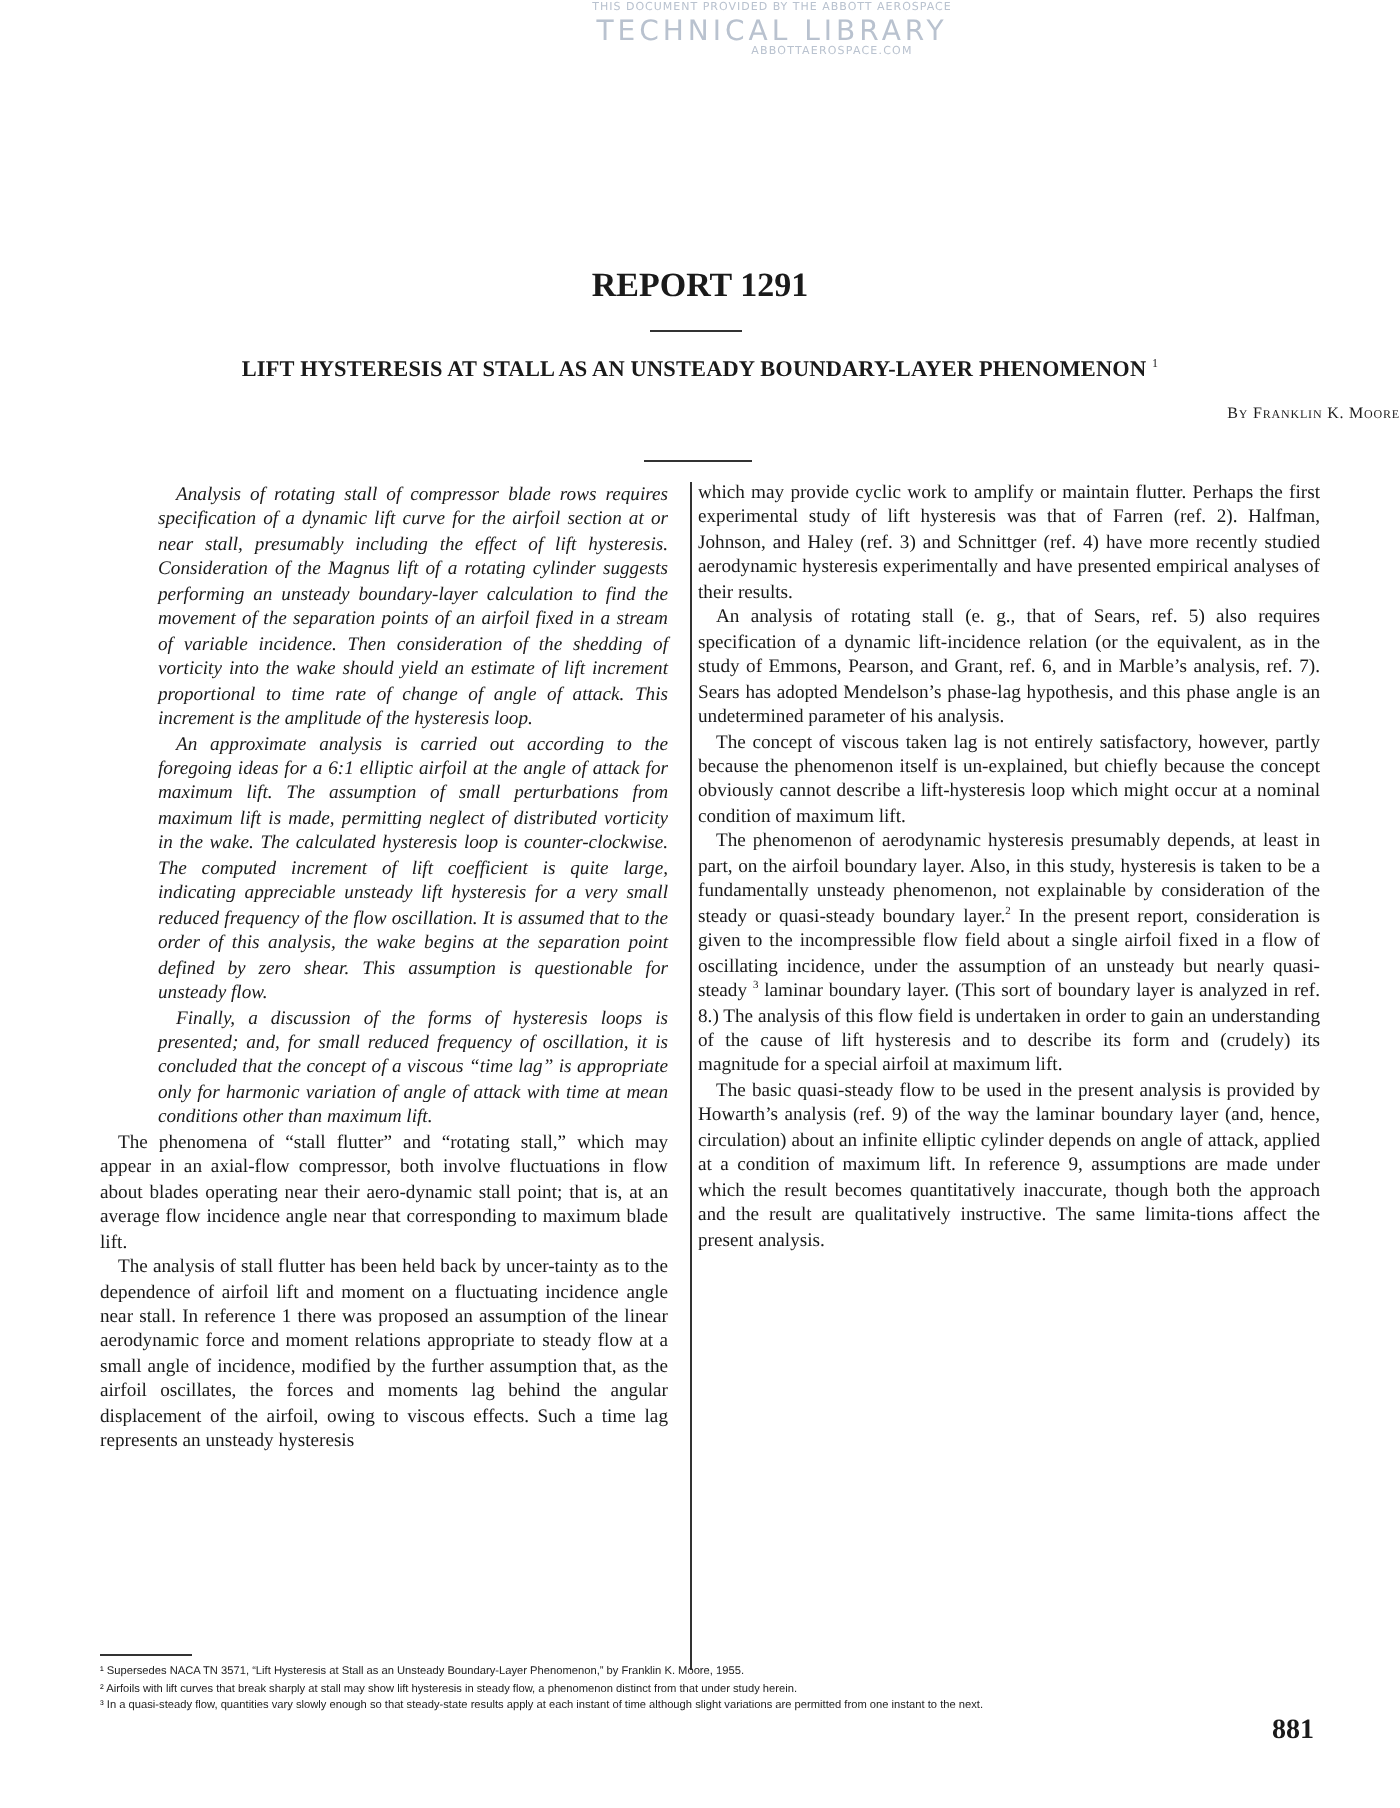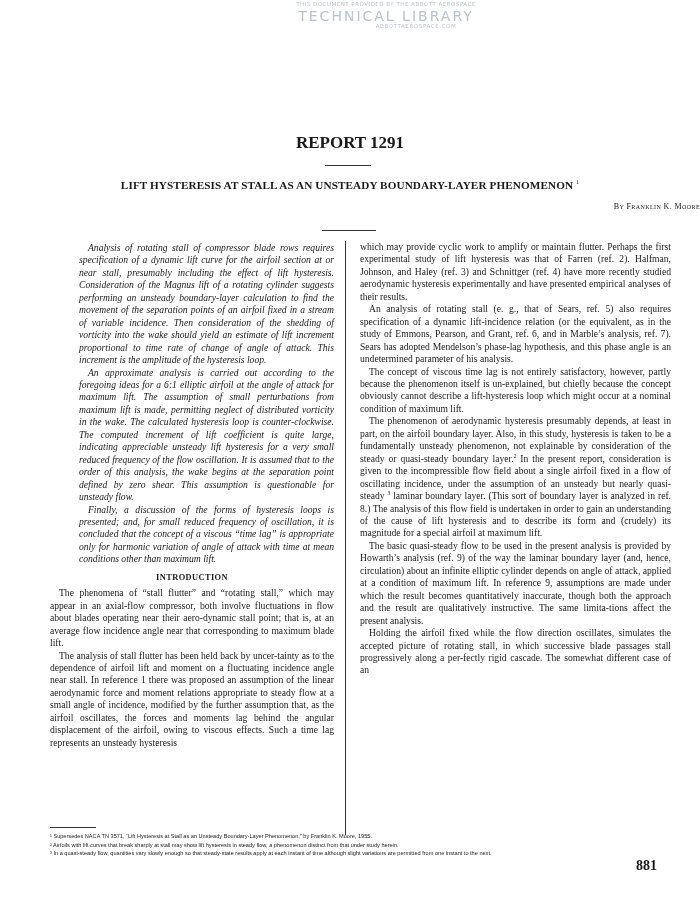--- a/index.html
+++ b/index.html
@@ -30,21 +30,21 @@
     position: absolute; top: 202px; left: 0; width: 700px; text-align: right;
     font-family: "Liberation Serif", serif; font-size: 8px; font-variant: small-caps; letter-spacing: 0.4px;
   }
   .rule2 { position: absolute; top: 230px; left: 322px; width: 54px; border-top: 1px solid #333; }
 
   .col {
     position: absolute; top: 242px; font-family: "Liberation Serif", serif;
     font-size: 9.6px; line-height: 12.45px; text-align: justify;
   }
   .col-left { left: 50px; width: 284px; }
-  .col-right { left: 345px; width: 311px; top: 241px; padding-left: 14px; border-left: 1px solid #333; height: 594px; }
+  .col-right { left: 345px; width: 311px; top: 241px; padding-left: 3px; border-left: 1px solid #333; height: 594px; }
   .section-head { text-align: center; font-weight: bold; font-size: 8.4px; letter-spacing: 0.4px; margin: 0 0 3px 0; }
   .section-head.intro { margin-top: 6px; }
   p { margin: 0; text-indent: 9px; }
   .summary p { font-style: italic; margin-left: 29px; }
   sup.fn { font-size: 5.5px; vertical-align: super; line-height: 0; }
 
   .fn-rule { position: absolute; top: 827px; left: 50px; width: 46px; border-top: 1px solid #333; }
   .footnotes {
     position: absolute; top: 832px; left: 50px; width: 620px;
     font-family: "Liberation Sans", sans-serif; font-size: 5.6px; line-height: 8.5px; color: #222;
@@ -71,32 +71,30 @@
 </div>
 <div class="byline">By Franklin K. Moore</div>
 <div class="rule2"></div>
 
 <div class="col col-left">
   <div class="summary">
     <p>Analysis of rotating stall of compressor blade rows requires specification of a dynamic lift curve for the airfoil section at or near stall, presumably including the effect of lift hysteresis. Consideration of the Magnus lift of a rotating cylinder suggests performing an unsteady boundary-layer calculation to find the movement of the separation points of an airfoil fixed in a stream of variable incidence.  Then consideration of the shedding of vorticity into the wake should yield an estimate of lift increment proportional to time rate of change of angle of attack.  This increment is the amplitude of the hysteresis loop.</p>
     <p>An approximate analysis is carried out according to the foregoing ideas for a 6:1 elliptic airfoil at the angle of attack for maximum lift.  The assumption of small perturbations from maximum lift is made, permitting neglect of distributed vorticity in the wake.  The calculated hysteresis loop is counter-clockwise.  The computed increment of lift coefficient is quite large, indicating appreciable unsteady lift hysteresis for a very small reduced frequency of the flow oscillation.  It is assumed that to the order of this analysis, the wake begins at the separation point defined by zero shear.  This assumption is questionable for unsteady flow.</p>
     <p>Finally, a discussion of the forms of hysteresis loops is presented; and, for small reduced frequency of oscillation, it is concluded that the concept of a viscous “time lag” is appropriate only for harmonic variation of angle of attack with time at mean conditions other than maximum lift.</p>
   </div>
-  <div class="section-head intro">INTRODUCTION</div>
   <p>The phenomena of “stall flutter” and “rotating stall,” which may appear in an axial-flow compressor, both involve fluctuations in flow about blades operating near their aero-dynamic stall point; that is, at an average flow incidence angle near that corresponding to maximum blade lift.</p>
   <p>The analysis of stall flutter has been held back by uncer-tainty as to the dependence of airfoil lift and moment on a fluctuating incidence angle near stall.  In reference 1 there was proposed an assumption of the linear aerodynamic force and moment relations appropriate to steady flow at a small angle of incidence, modified by the further assumption that, as the airfoil oscillates, the forces and moments lag behind the angular displacement of the airfoil, owing to viscous effects.  Such a time lag represents an unsteady hysteresis</p>
 </div>
 
 <div class="col col-right">
   <p style="text-indent:0">which may provide cyclic work to amplify or maintain flutter.  Perhaps the first experimental study of lift hysteresis was that of Farren (ref. 2).  Halfman, Johnson, and Haley (ref. 3) and Schnittger (ref. 4) have more recently studied aerodynamic hysteresis experimentally and have presented empirical analyses of their results.</p>
   <p>An analysis of rotating stall (e. g., that of Sears, ref. 5) also requires specification of a dynamic lift-incidence relation (or the equivalent, as in the study of Emmons, Pearson, and Grant, ref. 6, and in Marble’s analysis, ref. 7).  Sears has adopted Mendelson’s phase-lag hypothesis, and this phase angle is an undetermined parameter of his analysis.</p>
-  <p>The concept of viscous time lag is not entirely satisfactory, however, partly because the phenomenon itself is un-explained, but chiefly because the concept obviously cannot describe a lift-hysteresis loop which might occur at a nominal condition of maximum lift.</p>
+  <p>The concept of viscous taken lag is not entirely satisfactory, however, partly because the phenomenon itself is un-explained, but chiefly because the concept obviously cannot describe a lift-hysteresis loop which might occur at a nominal condition of maximum lift.</p>
   <p><span>The phenomenon of aerodynamic hysteresis presumably depends, at least in part, on the airfoil boundary layer. Also, in this study, hysteresis is taken to be a fundamentally unsteady phenomenon, not explainable by consideration of the steady or quasi-steady boundary layer.</span><sup class="fn">2</sup><span>  In the present report, consideration is given to the incompressible flow field about a single airfoil fixed in a flow of oscillating incidence, under the assumption of an unsteady but nearly quasi-steady</span> <sup class="fn">3</sup><span> laminar boundary layer.  (This sort of boundary layer is analyzed in ref. 8.)  The analysis of this flow field is undertaken in order to gain an understanding of the cause of lift hysteresis and to describe its form and (crudely) its magnitude for a special airfoil at maximum lift.</span></p>
   <p>The basic quasi-steady flow to be used in the present analysis is provided by Howarth’s analysis (ref. 9) of the way the laminar boundary layer (and, hence, circulation) about an infinite elliptic cylinder depends on angle of attack, applied at a condition of maximum lift.  In reference 9, assumptions are made under which the result becomes quantitatively inaccurate, though both the approach and the result are qualitatively instructive.  The same limita-tions affect the present analysis.</p>
-  <p>Holding the airfoil fixed while the flow direction oscillates, simulates the accepted picture of rotating stall, in which successive blade passages stall progressively along a per-fectly rigid cascade.  The somewhat different case of an</p>
 </div>
 
 <div class="fn-rule"></div>
 <div class="footnotes">
   <div>¹ Supersedes NACA TN 3571, “Lift Hysteresis at Stall as an Unsteady Boundary-Layer Phenomenon,” by Franklin K. Moore, 1955.</div>
   <div>² Airfoils with lift curves that break sharply at stall may show lift hysteresis in steady flow, a phenomenon distinct from that under study herein.</div>
   <div>³ In a quasi-steady flow, quantities vary slowly enough so that steady-state results apply at each instant of time although slight variations are permitted from one instant to the next.</div>
 </div>
 
 <div class="page-number">881</div>

